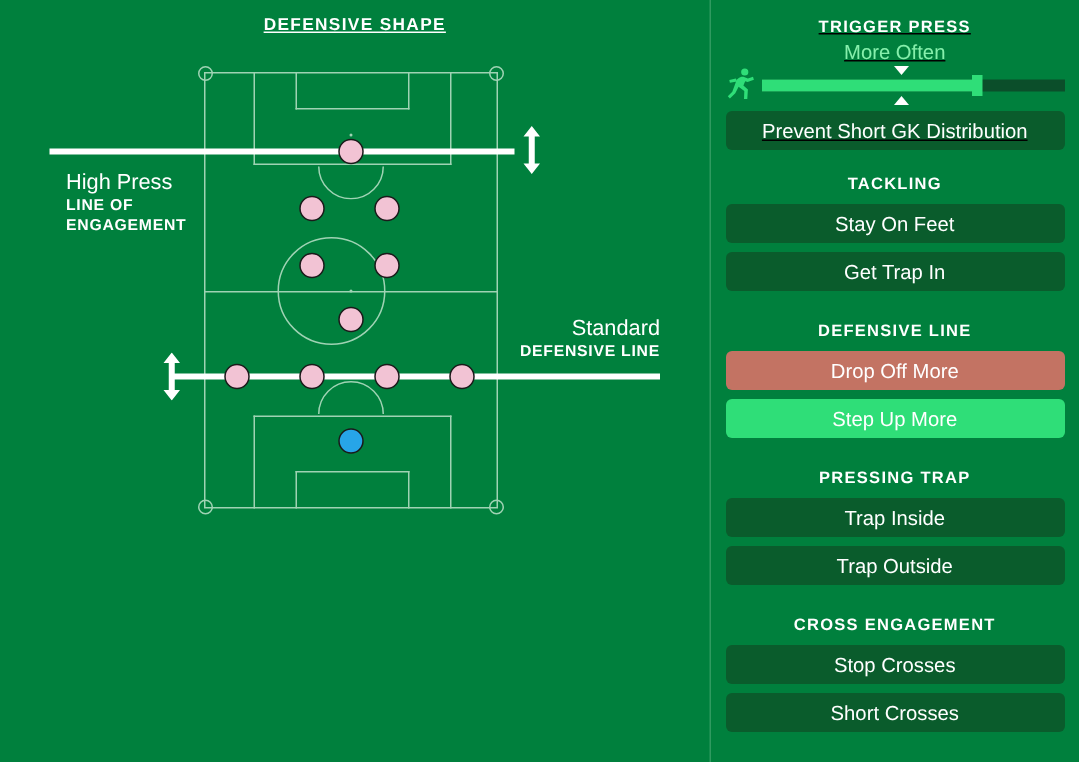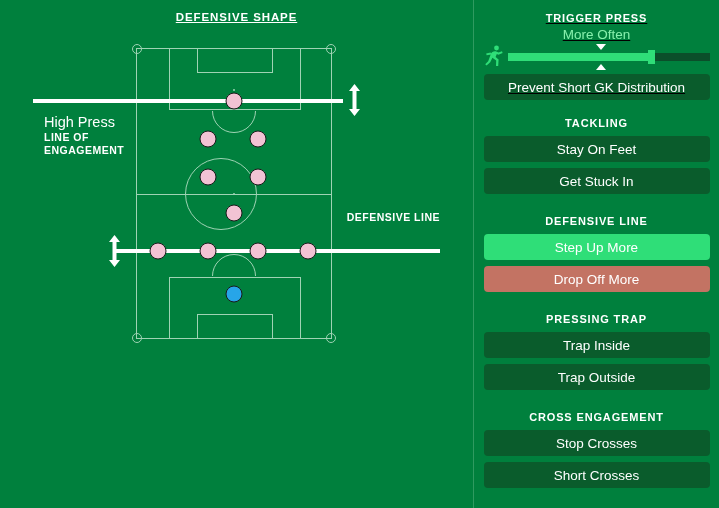--- a/index.html
+++ b/index.html
@@ -159,20 +159,21 @@
       </svg>
     </div>
 
     <div class="lbl lbl-engagement">
       <div class="big">High Press</div>
       <div class="small">LINE OF</div>
       <div class="small">ENGAGEMENT</div>
     </div>
 
     <div class="lbl lbl-defline">
+      <div class="big">Standard</div>
       <div class="small">DEFENSIVE LINE</div>
     </div>
 
     <div id="players">
         <div class="player" style="left: 234px; top: 101px;"></div>
         <div class="player" style="left: 208px; top: 139px;"></div>
         <div class="player" style="left: 258px; top: 139px;"></div>
         <div class="player" style="left: 208px; top: 177px;"></div>
         <div class="player" style="left: 258px; top: 177px;"></div>
         <div class="player" style="left: 234px; top: 213px;"></div>
@@ -210,27 +211,27 @@
           <div class="thumb" id="slider-thumb" style="left: calc(72% - 5px);"></div>
         </div>
       </div>
 
       <button class="btn" style="margin-top:6px;">Prevent Short GK Distribution</button>
     </div>
 
     <div class="group" style="top:117px;">
       <div class="sec-title">TACKLING</div>
       <button class="btn">Stay On Feet</button>
-      <button class="btn">Get Stuck In</button>
+      <button class="btn">Get Trap In</button>
     </div>
 
     <div class="group" style="top:215px;">
       <div class="sec-title">DEFENSIVE LINE</div>
+      <button class="btn active-red">Drop Off More</button>
       <button class="btn active-green">Step Up More</button>
-      <button class="btn active-red">Drop Off More</button>
     </div>
 
     <div class="group" style="top:313px;">
       <div class="sec-title">PRESSING TRAP</div>
       <button class="btn">Trap Inside</button>
       <button class="btn">Trap Outside</button>
     </div>
 
     <div class="group" style="top:411px;">
       <div class="sec-title">CROSS ENGAGEMENT</div>

